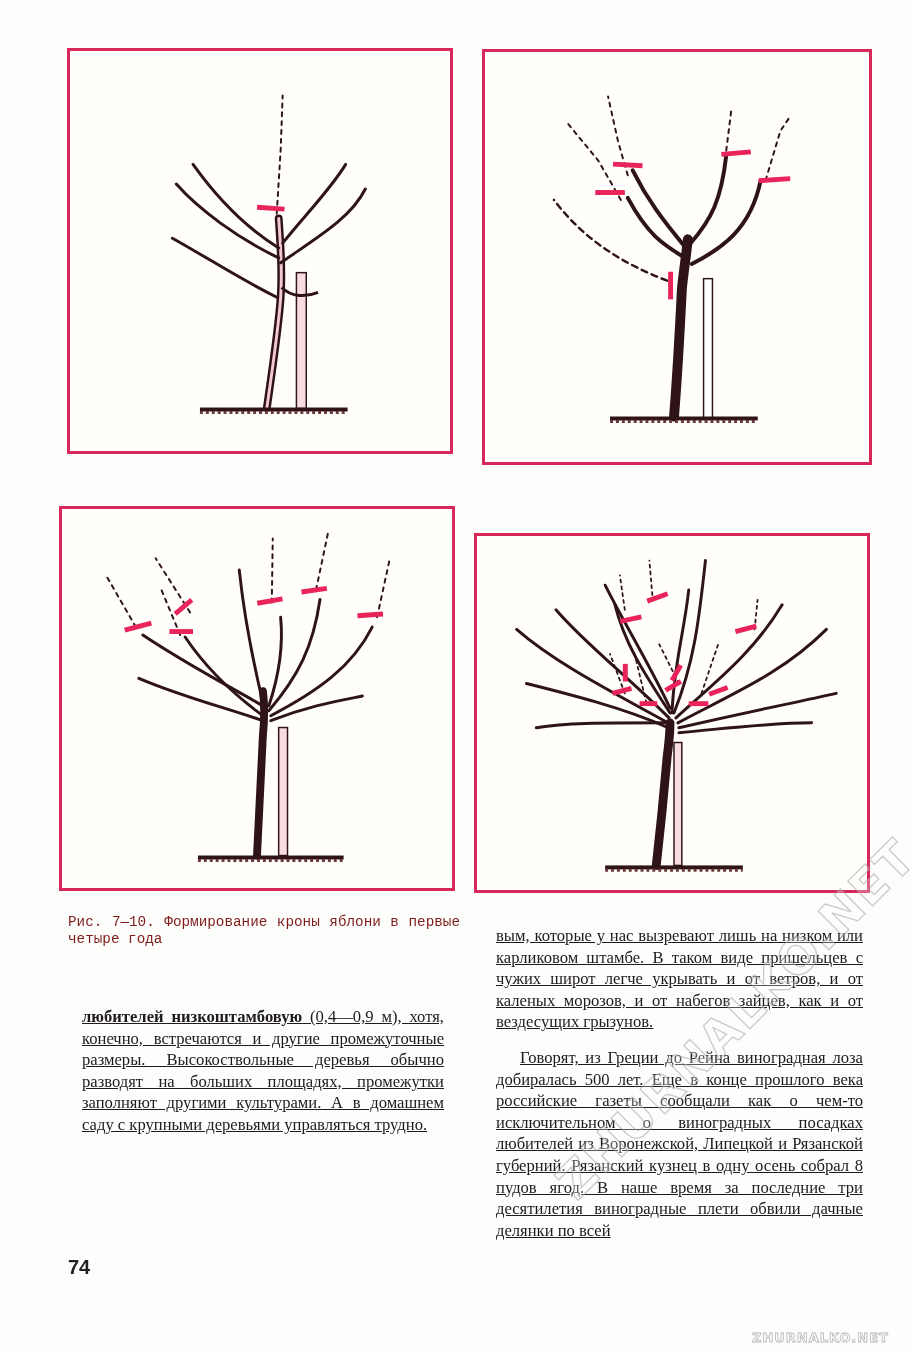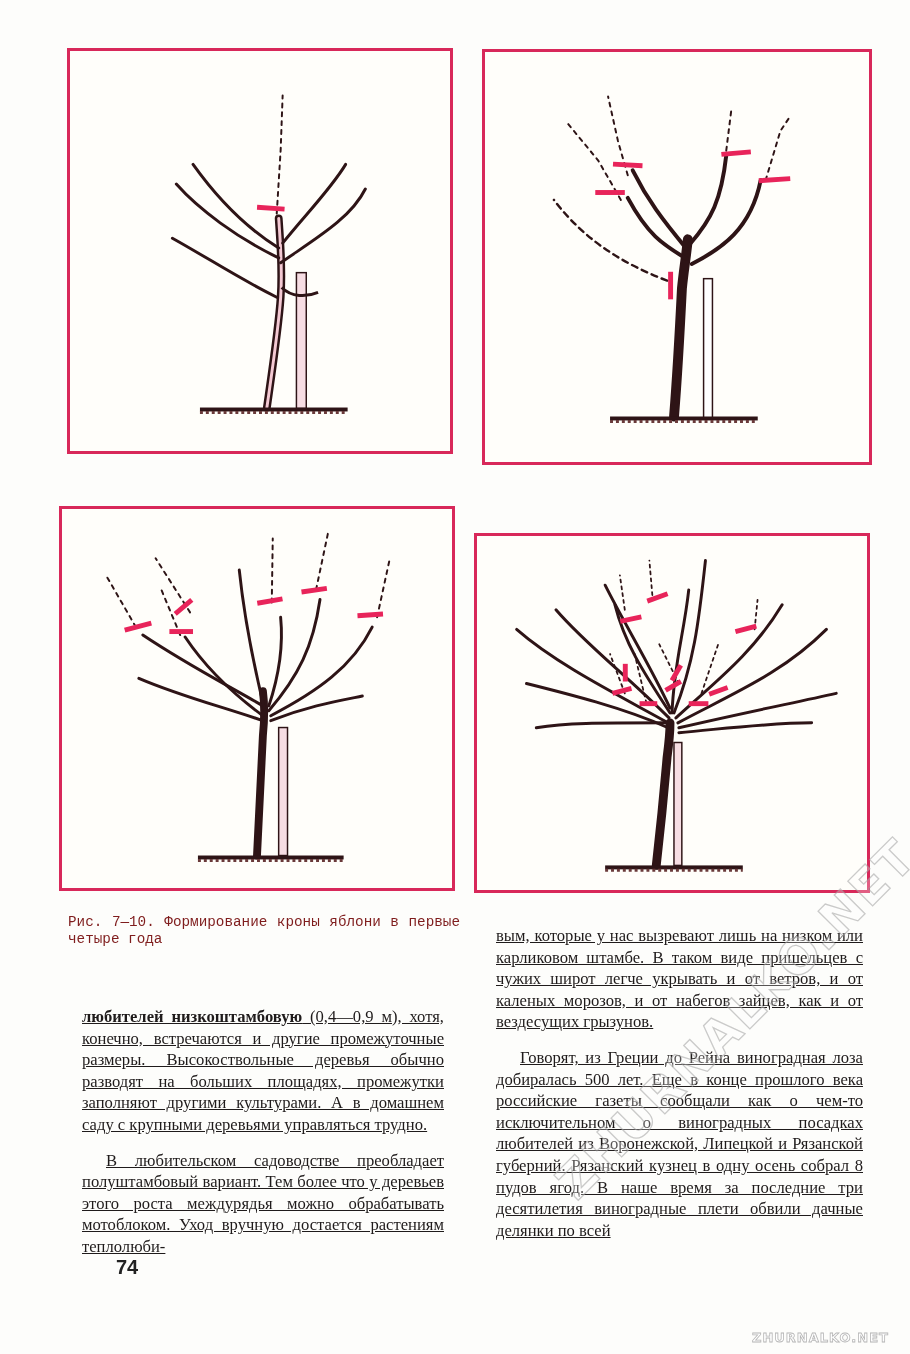--- a/index.html
+++ b/index.html
@@ -36,21 +36,21 @@
     color: #1f1b1b;
   }
   .col p { margin: 14px; text-decoration: underline; }
   .col p.indent { text-indent: 24px; }
   #col-left { left: 68px; top: 992px; width: 390px; }
   #col-right { left: 482px; top: 911px; width: 395px; }
   .bold { font-weight: bold; }
   .pagenum {
     position: absolute; left: 68px; top: 1256px;
     font-family: "Liberation Sans", sans-serif;
-    font-weight: bold; font-size: 20px; color: #222; margin-left: 48px;
+    font-weight: bold; font-size: 20px; color: #222;
   }
   .wm-diag {
     position: absolute; left: 545px; top: 1170px;
     transform: rotate(-45deg); transform-origin: left top;
     font-family: "DejaVu Sans", sans-serif; font-weight: bold;
     font-size: 48px; letter-spacing: 2px;
     color: rgba(255,255,255,0.25);
     -webkit-text-stroke: 1.3px rgba(160,160,160,0.55);
     white-space: nowrap;
   }
@@ -178,21 +178,20 @@
     <rect x="235" y="155" width="20" height="5" fill="#e8245a" transform="rotate(-20 245 157)"></rect>
     <rect x="130" y="335" width="140" height="4" fill="#2e1416"></rect>
     <path d="M130 340 h140" stroke="#6a3a3a" stroke-width="3" stroke-dasharray="3 3"></path>
   </svg>
 </div>
 
 <div class="caption">Рис. 7—10. Формирование кроны яблони в первые четыре года</div>
 
 <div class="col" id="col-left">
   <p><span class="bold">любителей низкоштамбовую</span><span> (0,4—0,9 м), хотя, конечно, встречаются и другие промежуточные размеры. Высокоствольные деревья обычно разводят на больших площадях, промежутки заполняют другими культурами. А в домашнем саду с крупными деревьями управляться трудно.</span></p>
-  <p class="indent">В любительском садоводстве преобладает полуштамбовый вариант. Тем более что у деревьев этого роста междурядья можно обрабатывать мотоблоком. Уход вручную достается растениям теплолюби-</p>
 </div>
 
 <div class="col" id="col-right">
   <p>вым, которые у нас вызревают лишь на низком или карликовом штамбе. В таком виде пришельцев с чужих широт легче укрывать и от ветров, и от каленых морозов, и от набегов зайцев, как и от вездесущих грызунов.</p>
   <p class="indent">Говорят, из Греции до Рейна виноградная лоза добиралась 500 лет. Еще в конце прошлого века российские газеты сообщали как о чем-то исключительном о виноградных посадках любителей из Воронежской, Липецкой и Рязанской губерний. Рязанский кузнец в одну осень собрал 8 пудов ягод. В наше время за последние три десятилетия виноградные плети обвили дачные делянки по всей</p>
 </div>
 
 <div class="pagenum">74</div>
 
 <div class="wm-diag">ZHURNALKO.NET</div>

